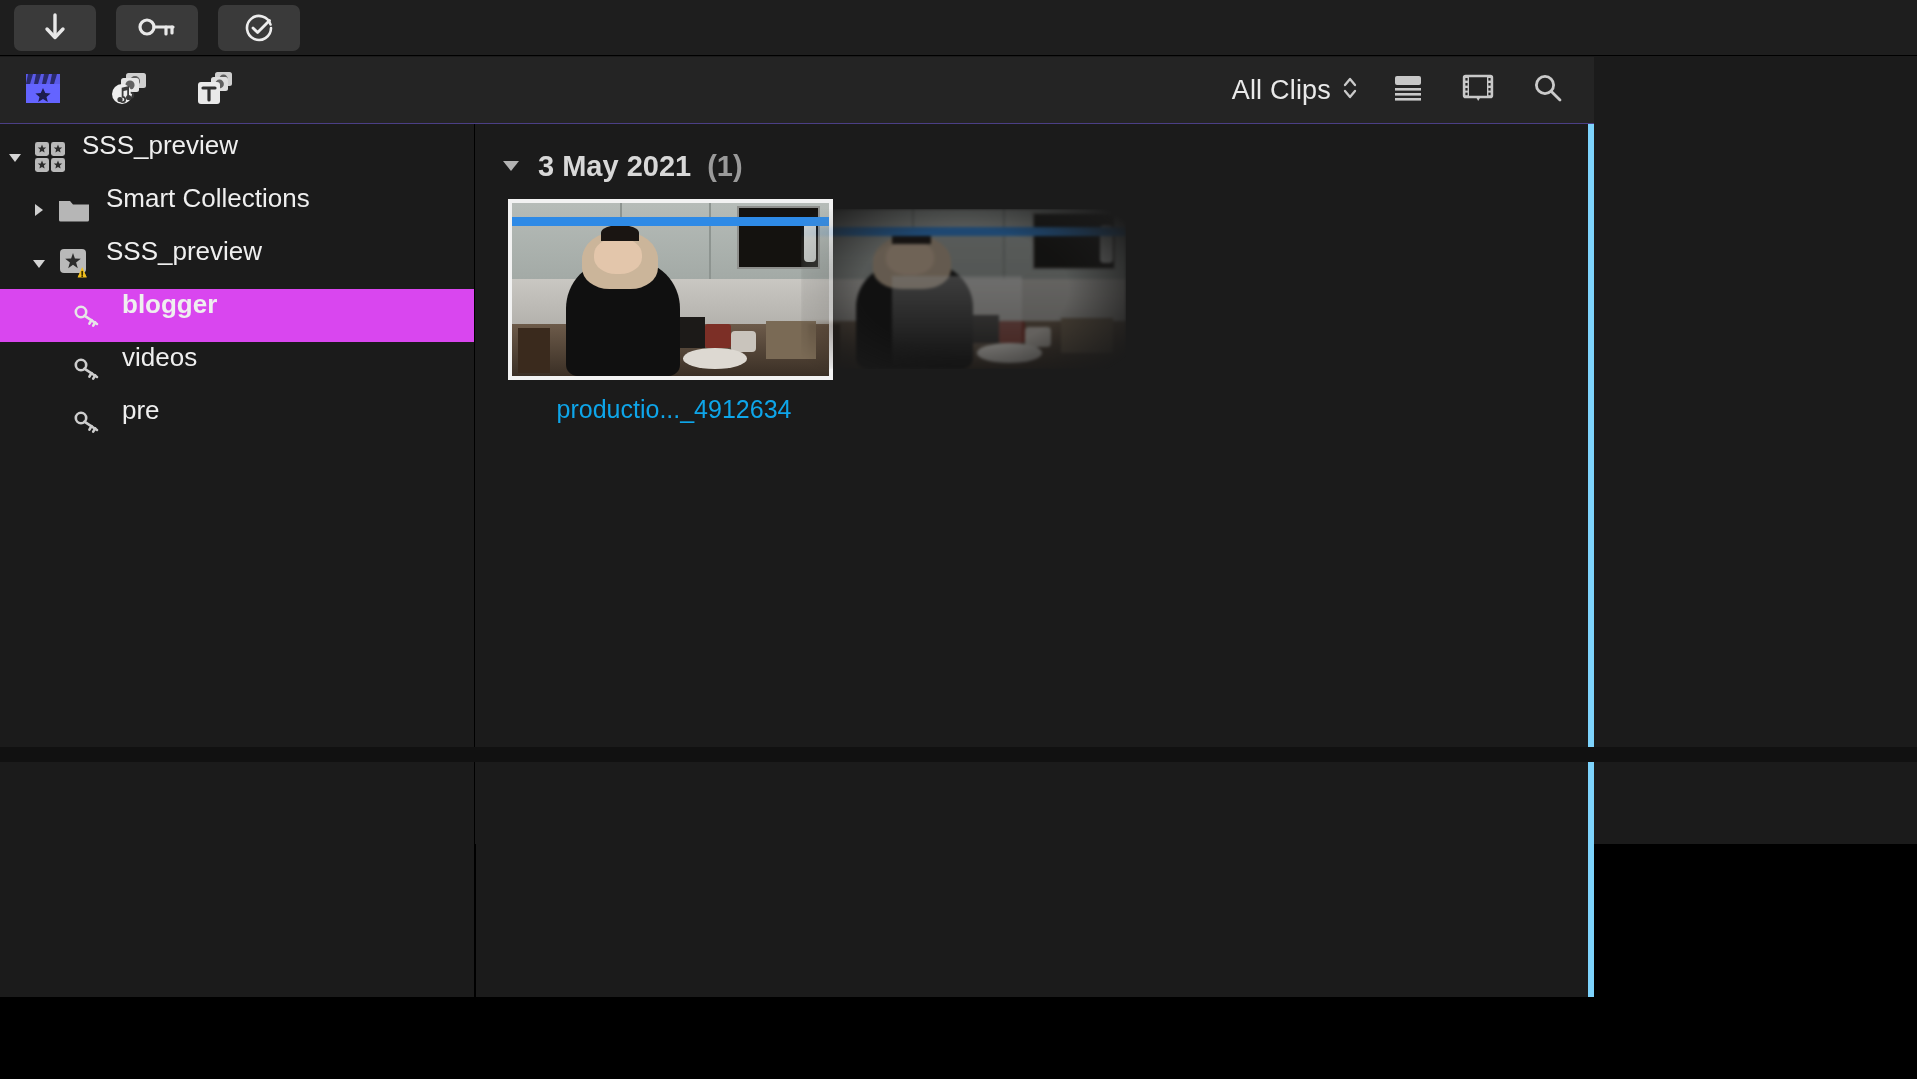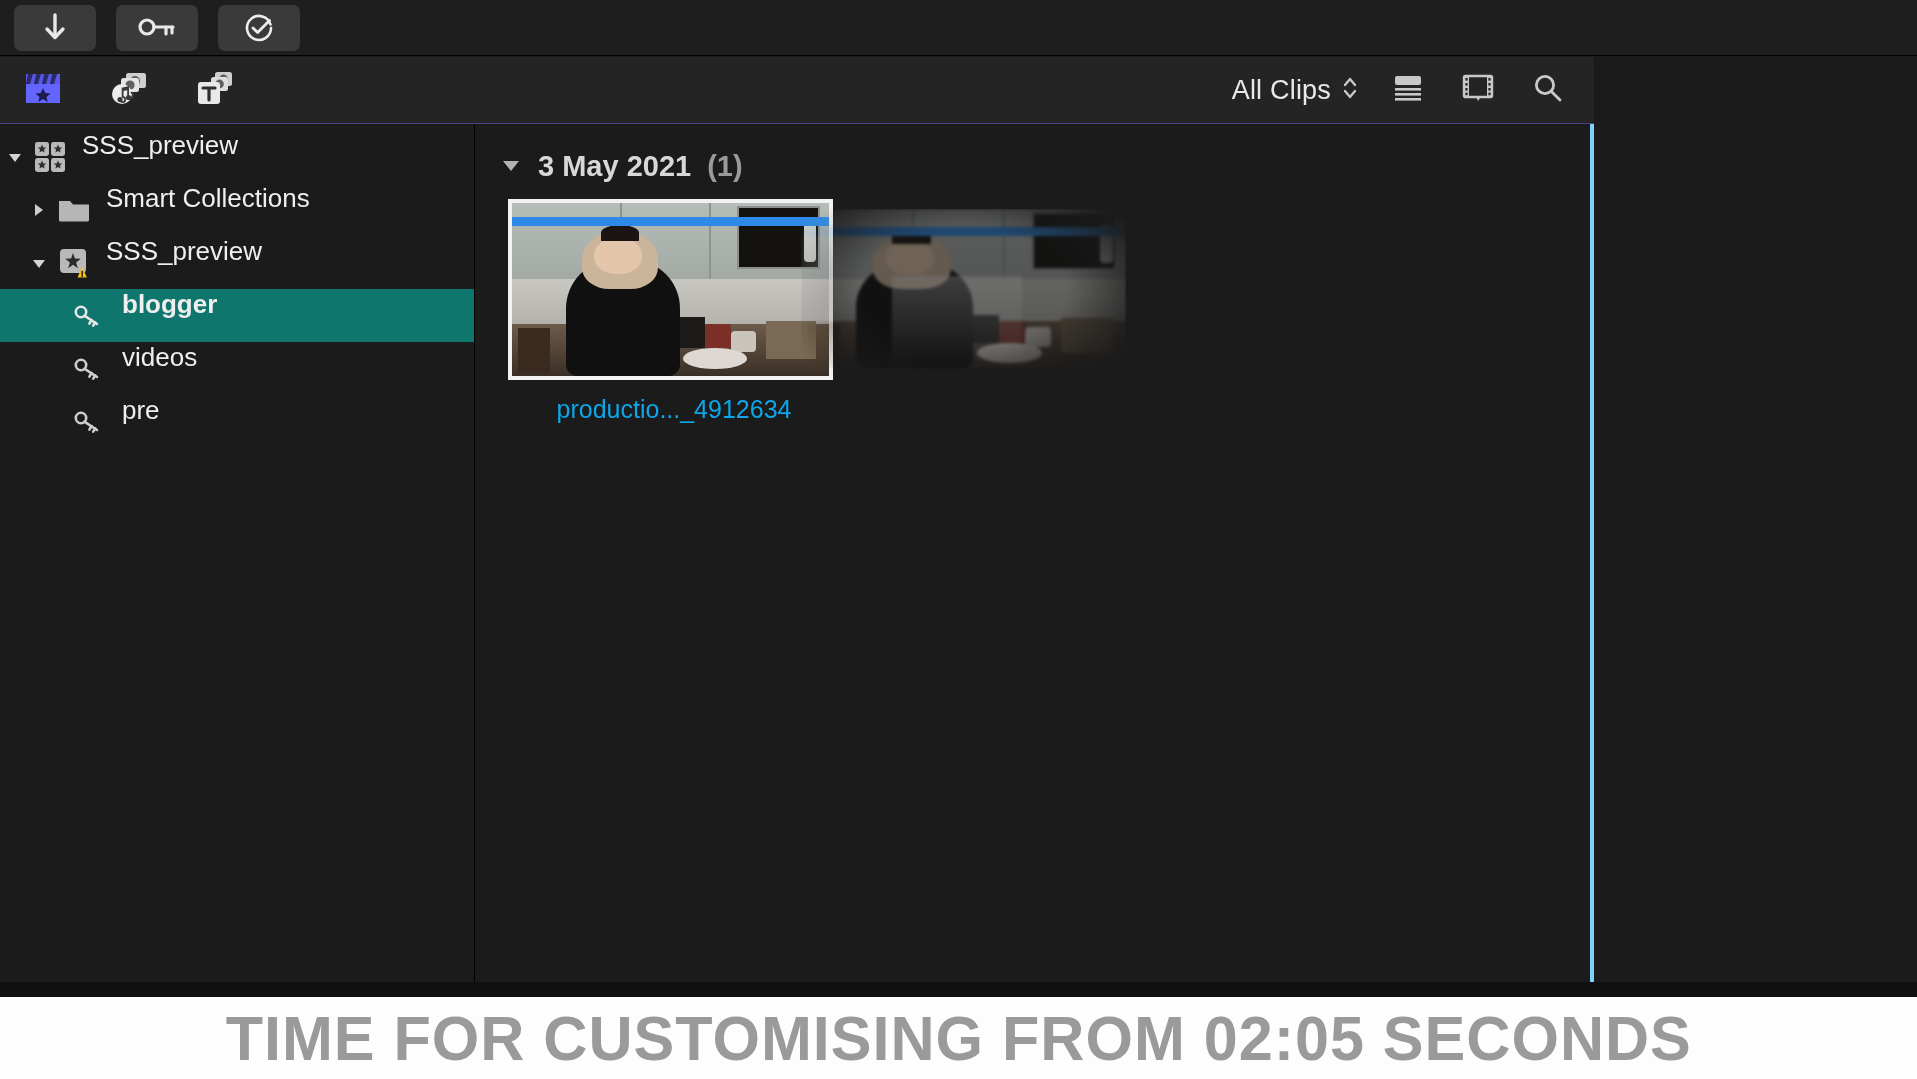--- a/index.html
+++ b/index.html
@@ -2,21 +2,21 @@
 <html><head>
 <meta charset="utf-8">
 <style>
   * { margin:0; padding:0; box-sizing:border-box; }
   html, body {
     width:1917px; height:1079px;
     background:#000;
     font-family:"Liberation Sans", sans-serif;
     overflow:hidden;
   }
-  #app { position:relative; width:1917px; height:1079px; background:#1b1b1b; }
+  #app { position:relative; width:1917px; height:844px; background:#1b1b1b; }
 
   
   #toolbar {
     position:absolute; left:0; top:0; width:1917px; height:56px;
     background:#1e1e1e;
     border-bottom:1px solid #000;
     display:flex; align-items:center; padding-left:14px; gap:20px;
   }
   .tb-btn {
     width:82px; height:46px; border-radius:7px;
@@ -46,37 +46,37 @@
   #sidebar {
     position:absolute; left:0; top:124px; width:475px; height:873px;
     background:#1b1b1b;
     border-right:1px solid #000;
     padding-top:6px;
   }
   .srow {
     position:relative; height:53px; display:flex; align-items:flex-start;
     color:#efefef; font-size:26px; white-space:nowrap; cursor:default;
   }
-  .srow.sel { background:#0f766e; }
+  .srow.sel { background:#d946ef; }
   .srow .tri {
     width:26px; height:53px; display:flex; align-items:center; justify-content:center;
     flex:0 0 auto;
   }
   .srow .ico { width:44px; height:53px; display:flex; align-items:center; justify-content:center; flex:0 0 auto; }
   .srow .txt { padding-left:10px; }
   .srow.lvl0 { padding-left:2px; }
   .srow.lvl1 { padding-left:26px; }
   .srow.lvl2 { padding-left:68px; }
   .srow.bold .txt { font-weight:700; }
 
   
   #browser {
     position:absolute; left:476px; top:124px; width:1118px; height:873px;
     background:#1b1b1b;
-    border-right:4px solid #7dd3fc;
+    border-right:6px solid #7dd3fc;
     overflow:hidden;
   }
   #datehead {
     display:flex; align-items:center; gap:16px;
     padding:26px 0 0 24px; color:#cfcfcf;
   }
   #datehead .dtri { width:22px; }
   #datehead .dtxt { font-size:29px; font-weight:700; color:#d8d8d8; }
   #datehead .dcount { font-size:29px; color:#9a9a9a; font-weight:700; }
 
@@ -478,17 +478,14 @@
           <div class="sc-glow"></div>
         </div>
         <div class="kwbar" style="top:18px"></div>
       </div>
 
     </div>
   </div>
 
 
   <div id="bottomgap"></div>
-  <div id="captionband">
-    <div id="captiontext">TIME FOR CUSTOMISING FROM 02:05 SECONDS</div>
-  </div>
 
 </div>
 
 </body></html>

